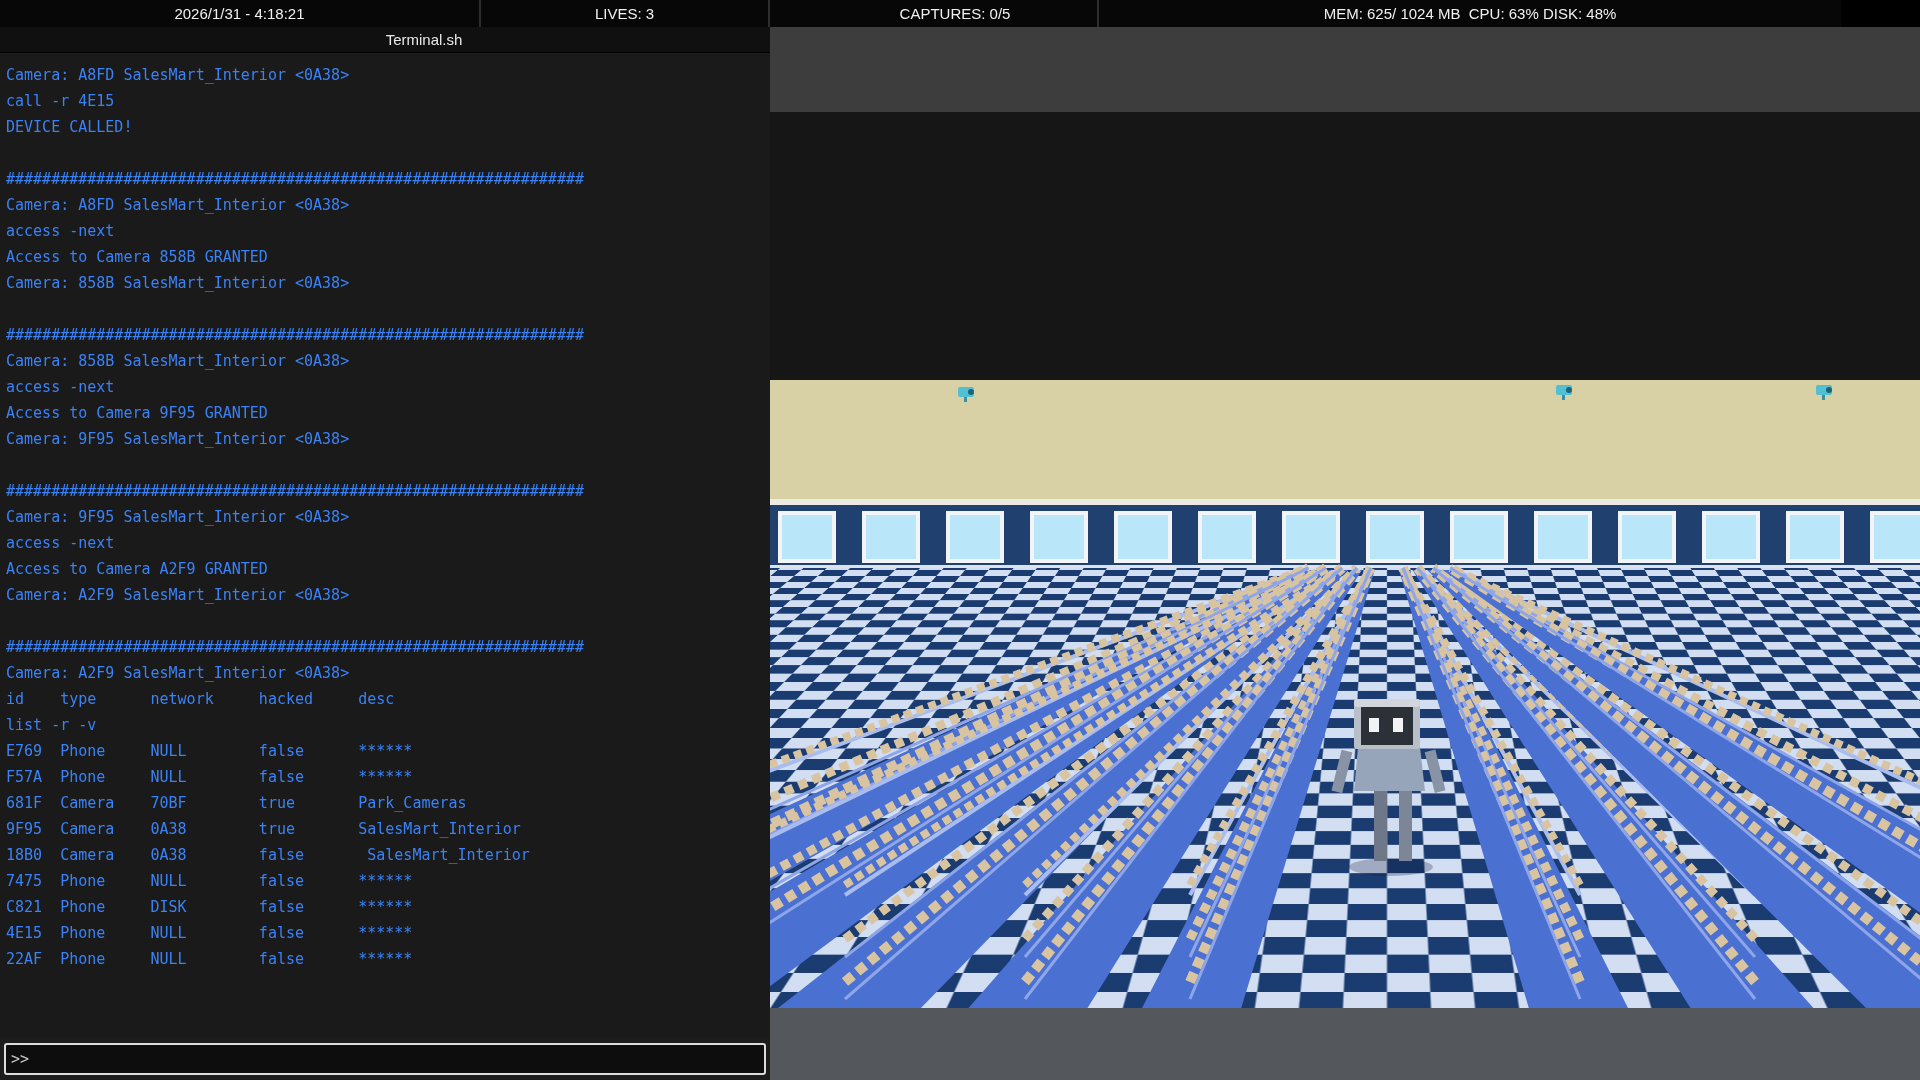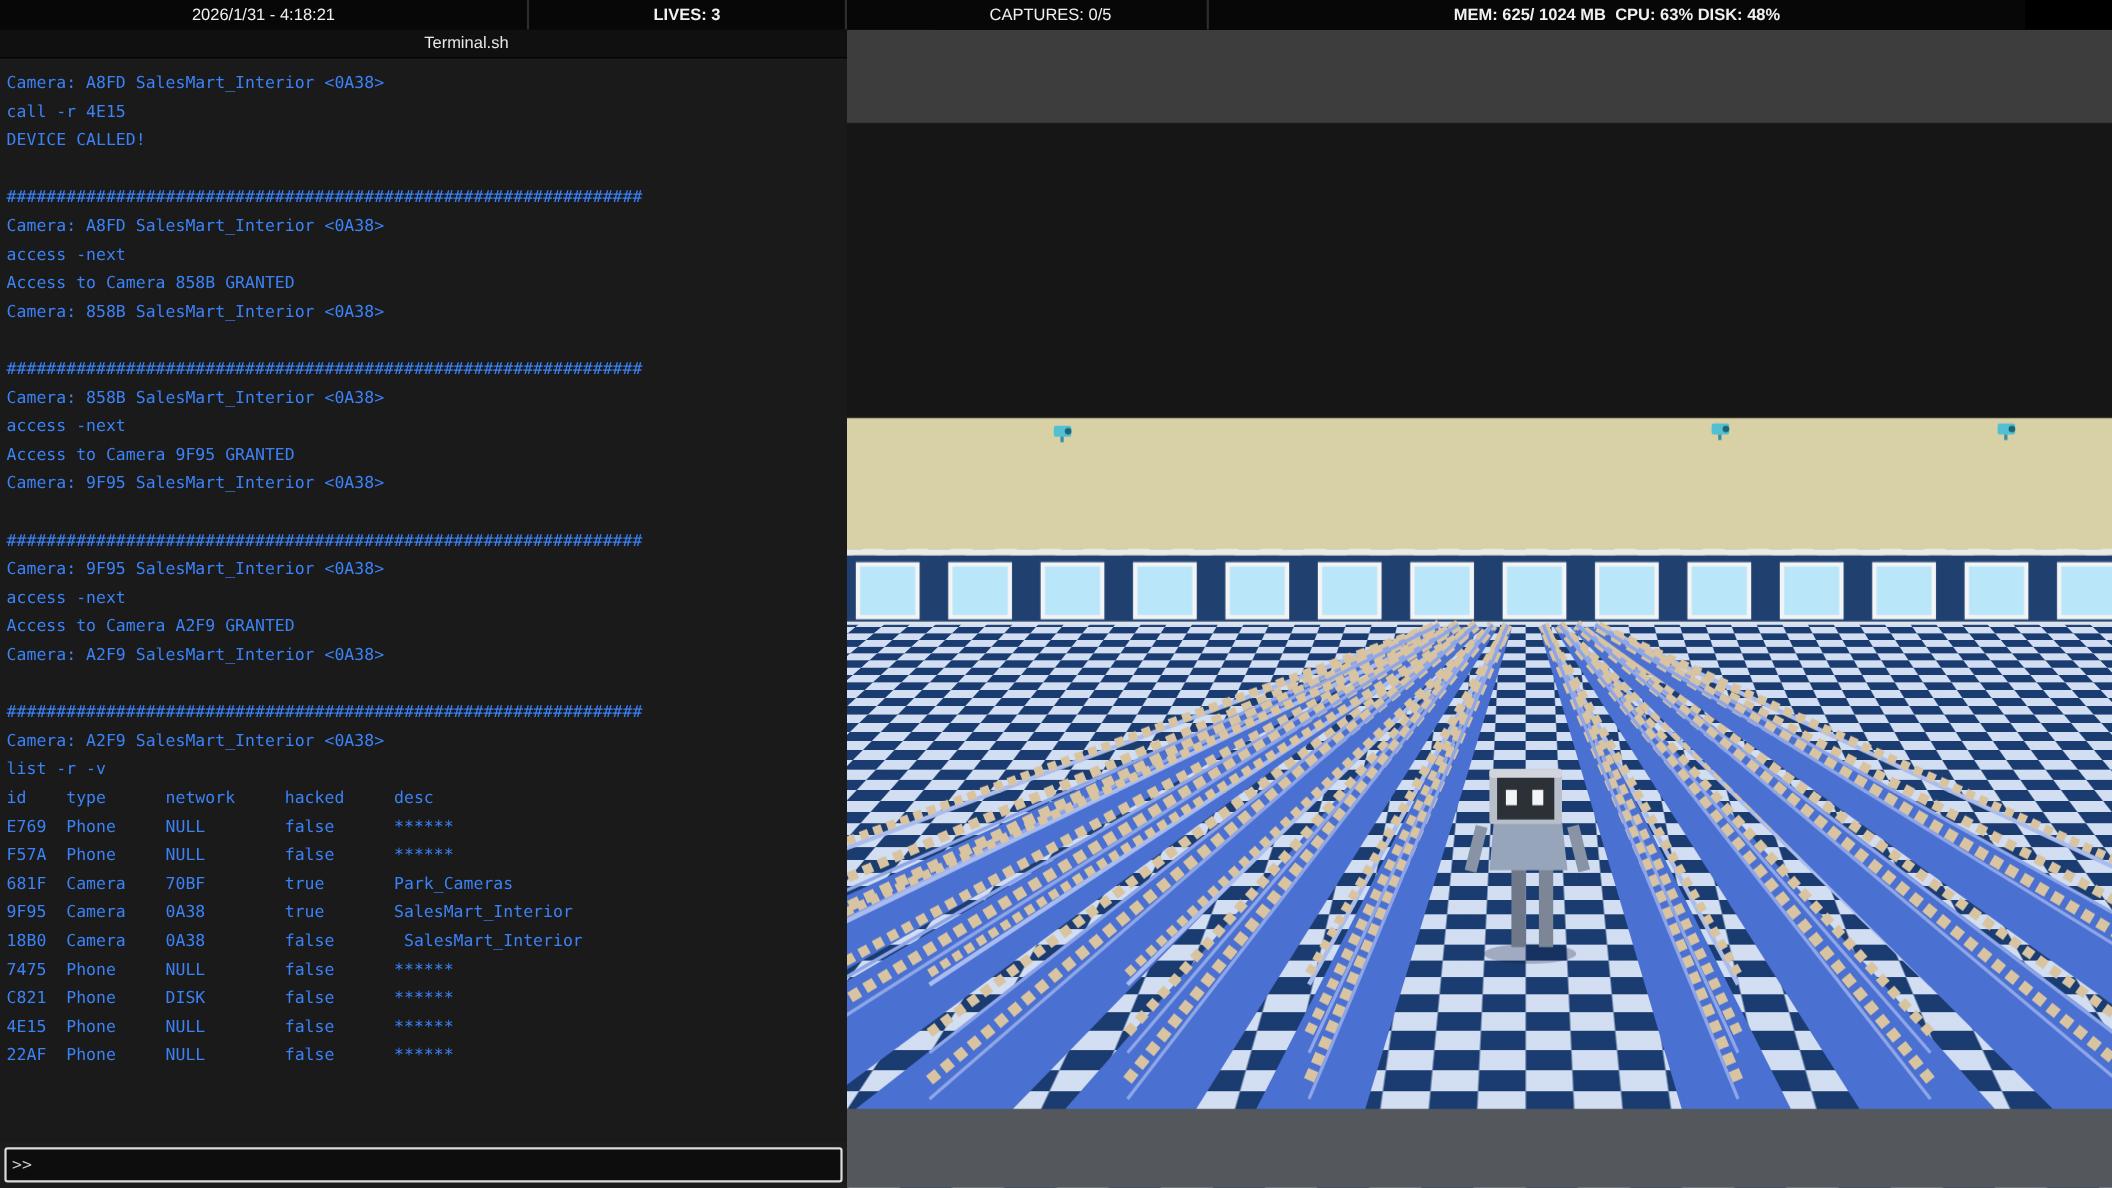--- a/index.html
+++ b/index.html
@@ -4,23 +4,23 @@
 <style>
   * { margin:0; padding:0; box-sizing:border-box; }
   html,body { background:#000; }
   body { font-family:"Liberation Sans", sans-serif; }
   .app { position:relative; width:1920px; height:1080px; overflow:hidden; background:#000; }
 
   
   .status-bar { position:absolute; top:0; left:0; width:1841px; height:27px; background:#070707; display:flex; color:#f0f0f0; font-size:15px; }
   .status-seg { display:flex; align-items:center; justify-content:center; height:100%; border-right:2px solid #2d2d2d; white-space:pre; }
   .seg-clock { width:481px; }
-  .seg-lives { width:289px;font-weight:bold; }
+  .seg-lives { width:289px; }
   .seg-captures { width:286px;margin-left:43px; }
-  .seg-system { flex:1; border-right:none;font-weight:bold; }
+  .seg-system { flex:1; border-right:none; }
 
   
   .terminal { position:absolute; top:27px; left:0; width:848px; height:1053px; background:#1c1c1c; }
   .term-title { height:26px; background:#101010; color:#e8e8e8; font-size:15px; display:flex; align-items:center; justify-content:center; border-bottom:1px solid #000; }
   .term-out { position:absolute; top:27px; left:0; right:10px; bottom:42px; padding:8px 0 0 6px; font-family:"DejaVu Sans Mono", monospace; font-size:15px; line-height:26px; color:#3b82f6; overflow:hidden; background:#1a1a1a; }
   .tline { white-space:pre; height:26px; }
   .term-scroll { position:absolute; right:1px; top:27px; bottom:42px; width:8px; }
   .term-thumb { position:absolute; top:850px; left:1px; width:6px; height:34px; background:#b0b0b0; border-radius:3px; }
   .term-input { position:absolute; left:4px; bottom:5px; width:762px; height:32px; background:#0d0d0d; border:2px solid #dcdcdc; border-radius:3px; color:#c8c8c8; font-family:"DejaVu Sans Mono", monospace; font-size:15px; display:flex; align-items:center; padding-left:5px; }
 
@@ -65,22 +65,22 @@
       <div class="tline">Camera: 9F95 SalesMart_Interior &lt;0A38&gt;</div>
       <div class="tline"></div>
       <div class="tline">################################################################</div>
       <div class="tline">Camera: 9F95 SalesMart_Interior &lt;0A38&gt;</div>
       <div class="tline">access -next</div>
       <div class="tline">Access to Camera A2F9 GRANTED</div>
       <div class="tline">Camera: A2F9 SalesMart_Interior &lt;0A38&gt;</div>
       <div class="tline"></div>
       <div class="tline">################################################################</div>
       <div class="tline">Camera: A2F9 SalesMart_Interior &lt;0A38&gt;</div>
+      <div class="tline">id    type      network     hacked     desc</div>
       <div class="tline">list -r -v</div>
-      <div class="tline">id    type      network     hacked     desc</div>
       <div class="tline">E769  Phone     NULL        false      ******</div>
       <div class="tline">F57A  Phone     NULL        false      ******</div>
       <div class="tline">681F  Camera    70BF        true       Park_Cameras</div>
       <div class="tline">9F95  Camera    0A38        true       SalesMart_Interior</div>
       <div class="tline">18B0  Camera    0A38        false       SalesMart_Interior</div>
       <div class="tline">7475  Phone     NULL        false      ******</div>
       <div class="tline">C821  Phone     DISK        false      ******</div>
       <div class="tline">4E15  Phone     NULL        false      ******</div>
       <div class="tline">22AF  Phone     NULL        false      ******</div>
     </div>

